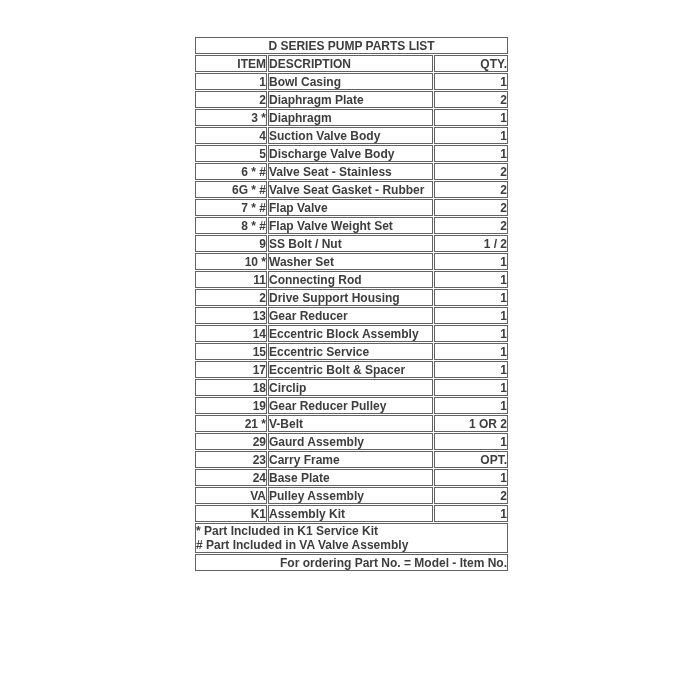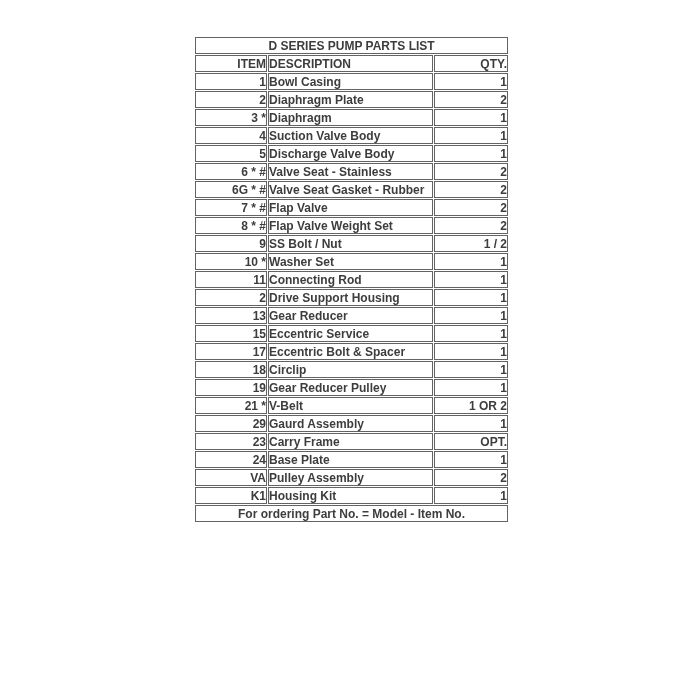--- a/index.html
+++ b/index.html
@@ -39,21 +39,21 @@
   .title-cell { text-align: center; }
   .footnote-cell {
     height: 29px;
     text-align: left;
     padding-left: 5px;
     line-height: 14px;
     vertical-align: middle;
   }
   .ordering-cell {
     height: 34px;
-    text-align: center;
+    text-align: right;
     vertical-align: middle;
   }
 </style>
 </head>
 <body>
 
 <div class="canvas">
   <table class="parts-table">
     <thead>
       <tr>
@@ -130,20 +130,25 @@
           <td class="col-item">2</td>
           <td class="col-desc">Drive Support Housing</td>
           <td class="col-qty">1</td>
         </tr>
         <tr>
           <td class="col-item">13</td>
           <td class="col-desc">Gear Reducer</td>
           <td class="col-qty">1</td>
         </tr>
         <tr>
+          <td class="col-item">14</td>
+          <td class="col-desc">Eccentric Block Assembly</td>
+          <td class="col-qty">1</td>
+        </tr>
+        <tr>
           <td class="col-item">15</td>
           <td class="col-desc">Eccentric Service</td>
           <td class="col-qty">1</td>
         </tr>
         <tr>
           <td class="col-item">17</td>
           <td class="col-desc">Eccentric Bolt &amp; Spacer</td>
           <td class="col-qty">1</td>
         </tr>
         <tr>
@@ -176,23 +181,29 @@
           <td class="col-desc">Base Plate</td>
           <td class="col-qty">1</td>
         </tr>
         <tr>
           <td class="col-item">VA</td>
           <td class="col-desc">Pulley Assembly</td>
           <td class="col-qty">2</td>
         </tr>
         <tr>
           <td class="col-item">K1</td>
-          <td class="col-desc">Housing Kit</td>
+          <td class="col-desc">Assembly Kit</td>
           <td class="col-qty">1</td>
         </tr>
       </tbody>
     <tfoot>
+      <tr>
+        <td colspan="3" class="footnote-cell">
+          <div>* Part Included in K1 Service Kit</div>
+          <div># Part Included in VA Valve Assembly</div>
+        </td>
+      </tr>
       <tr>
         <td colspan="3" class="ordering-cell">For ordering Part No. = Model - Item No.</td>
       </tr>
     </tfoot>
   </table>
 </div>
 
 </body></html>

